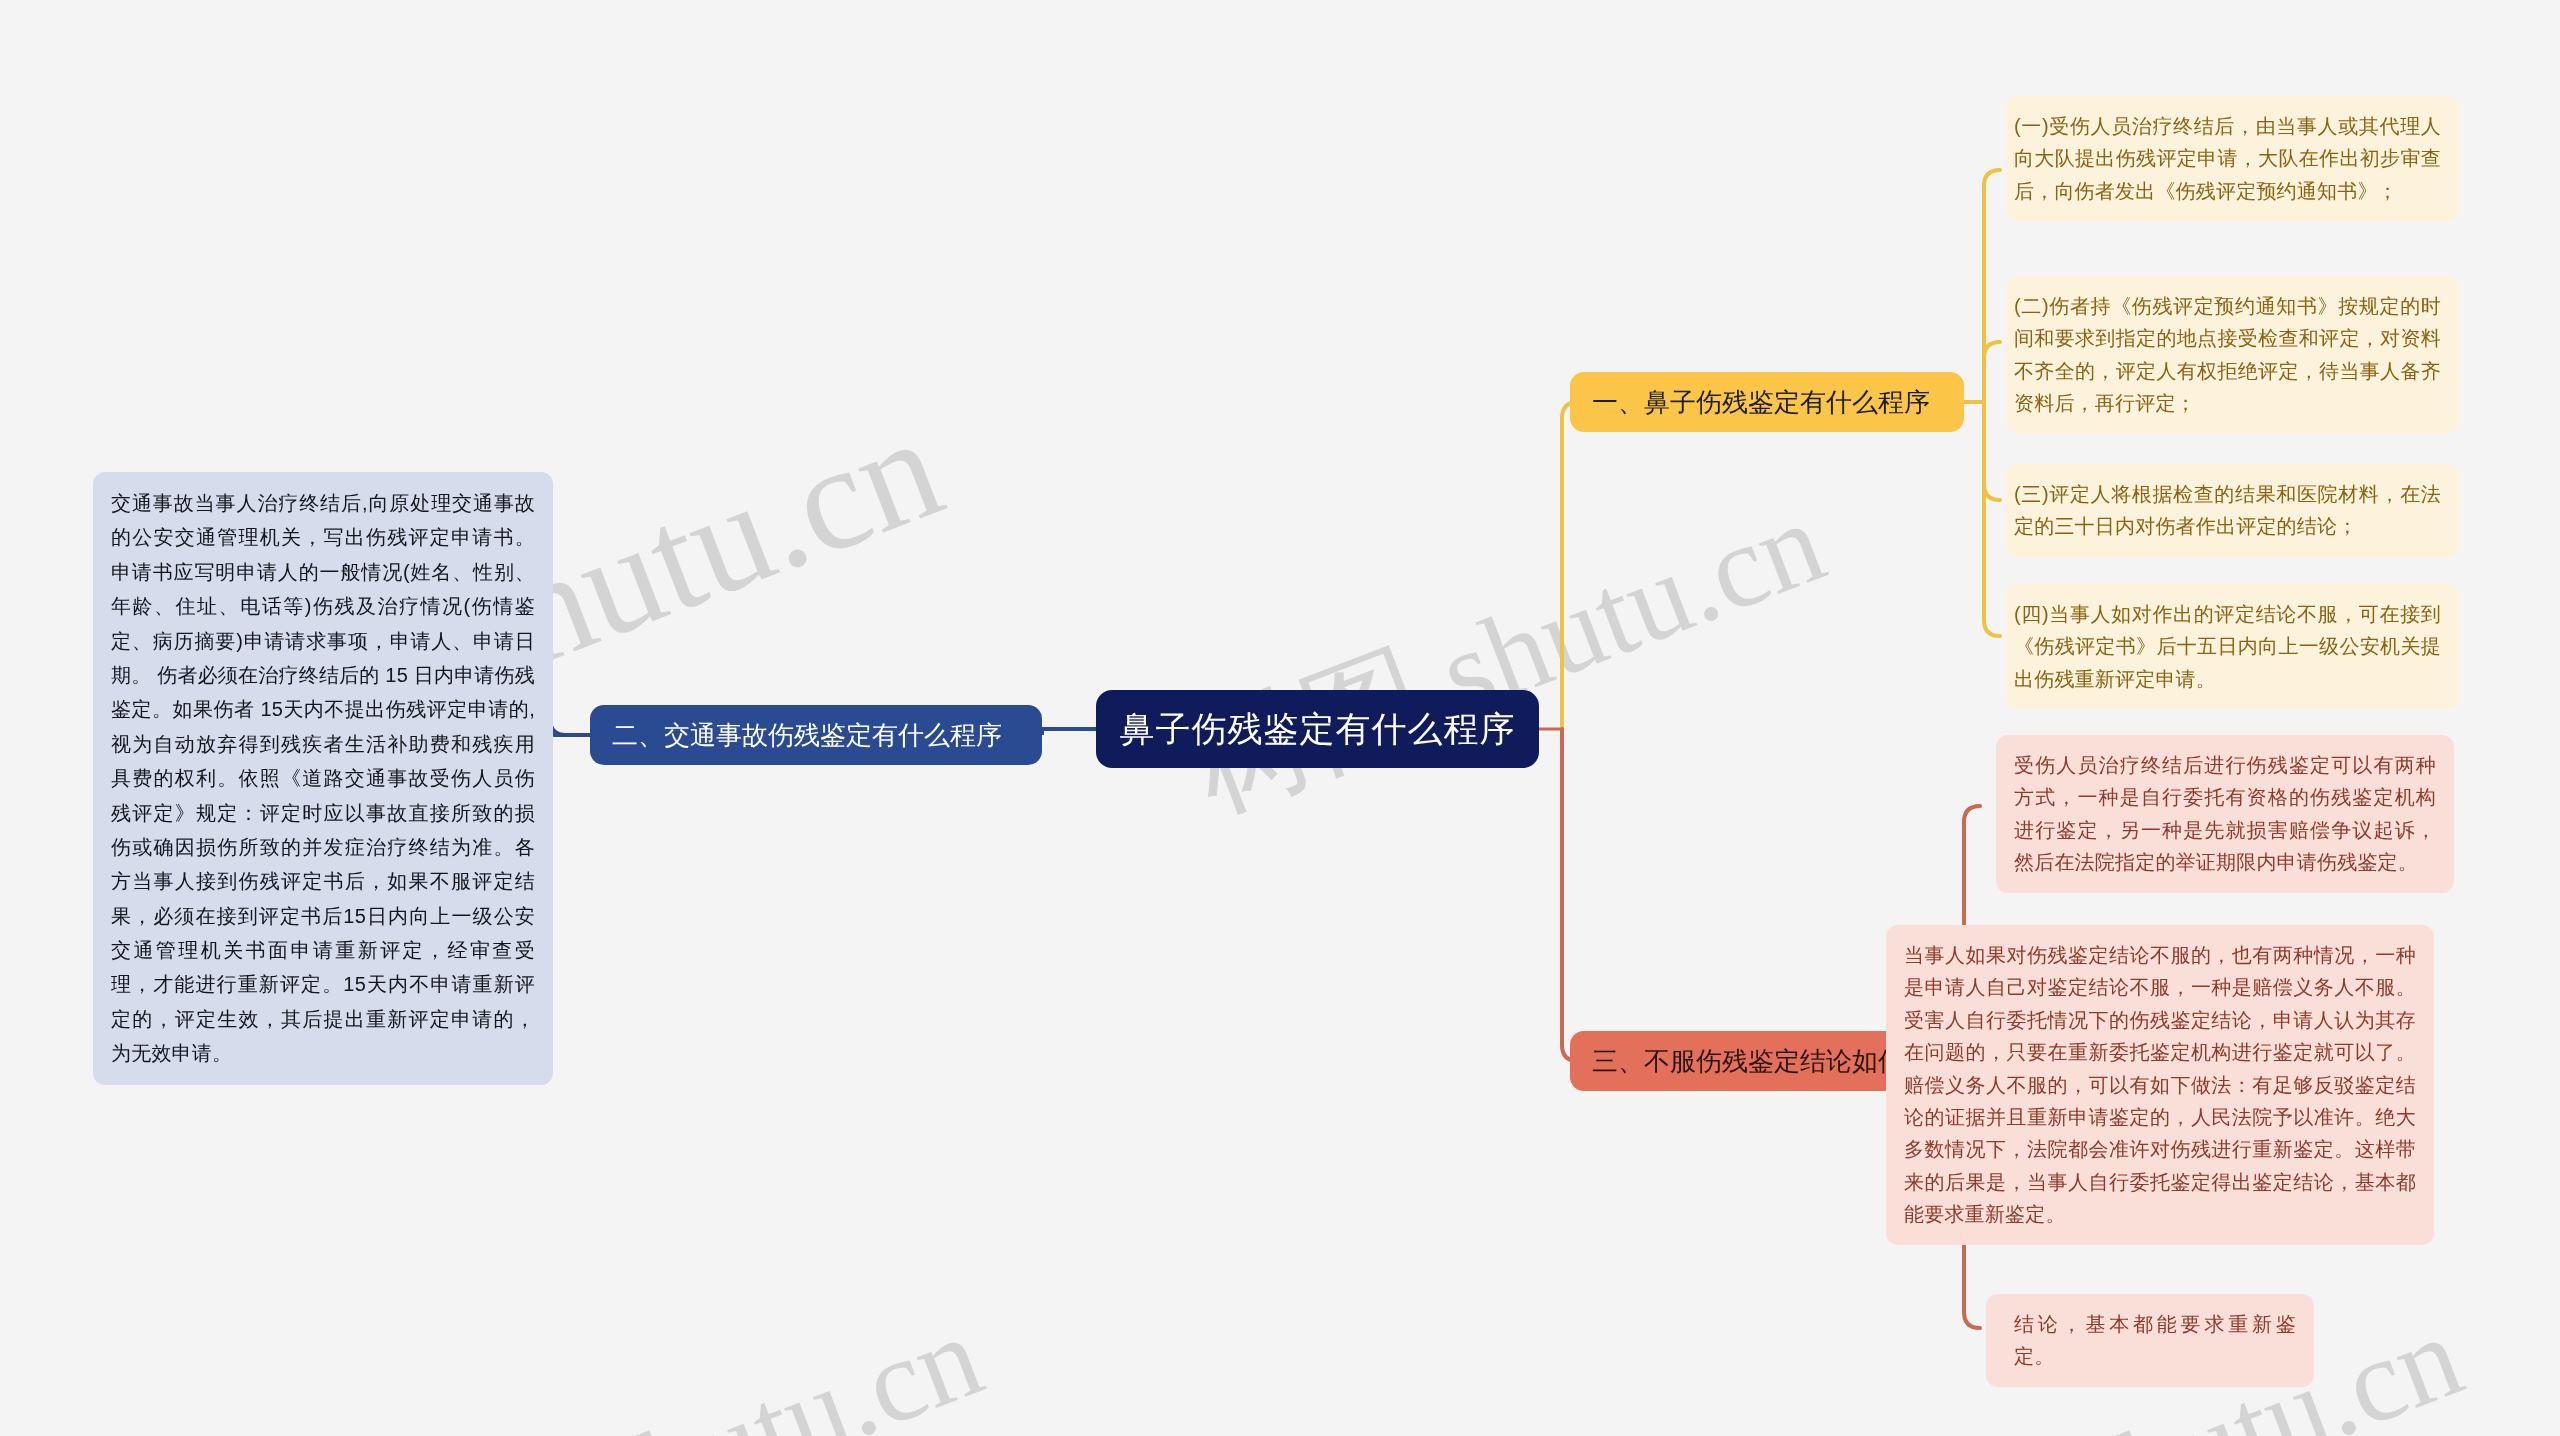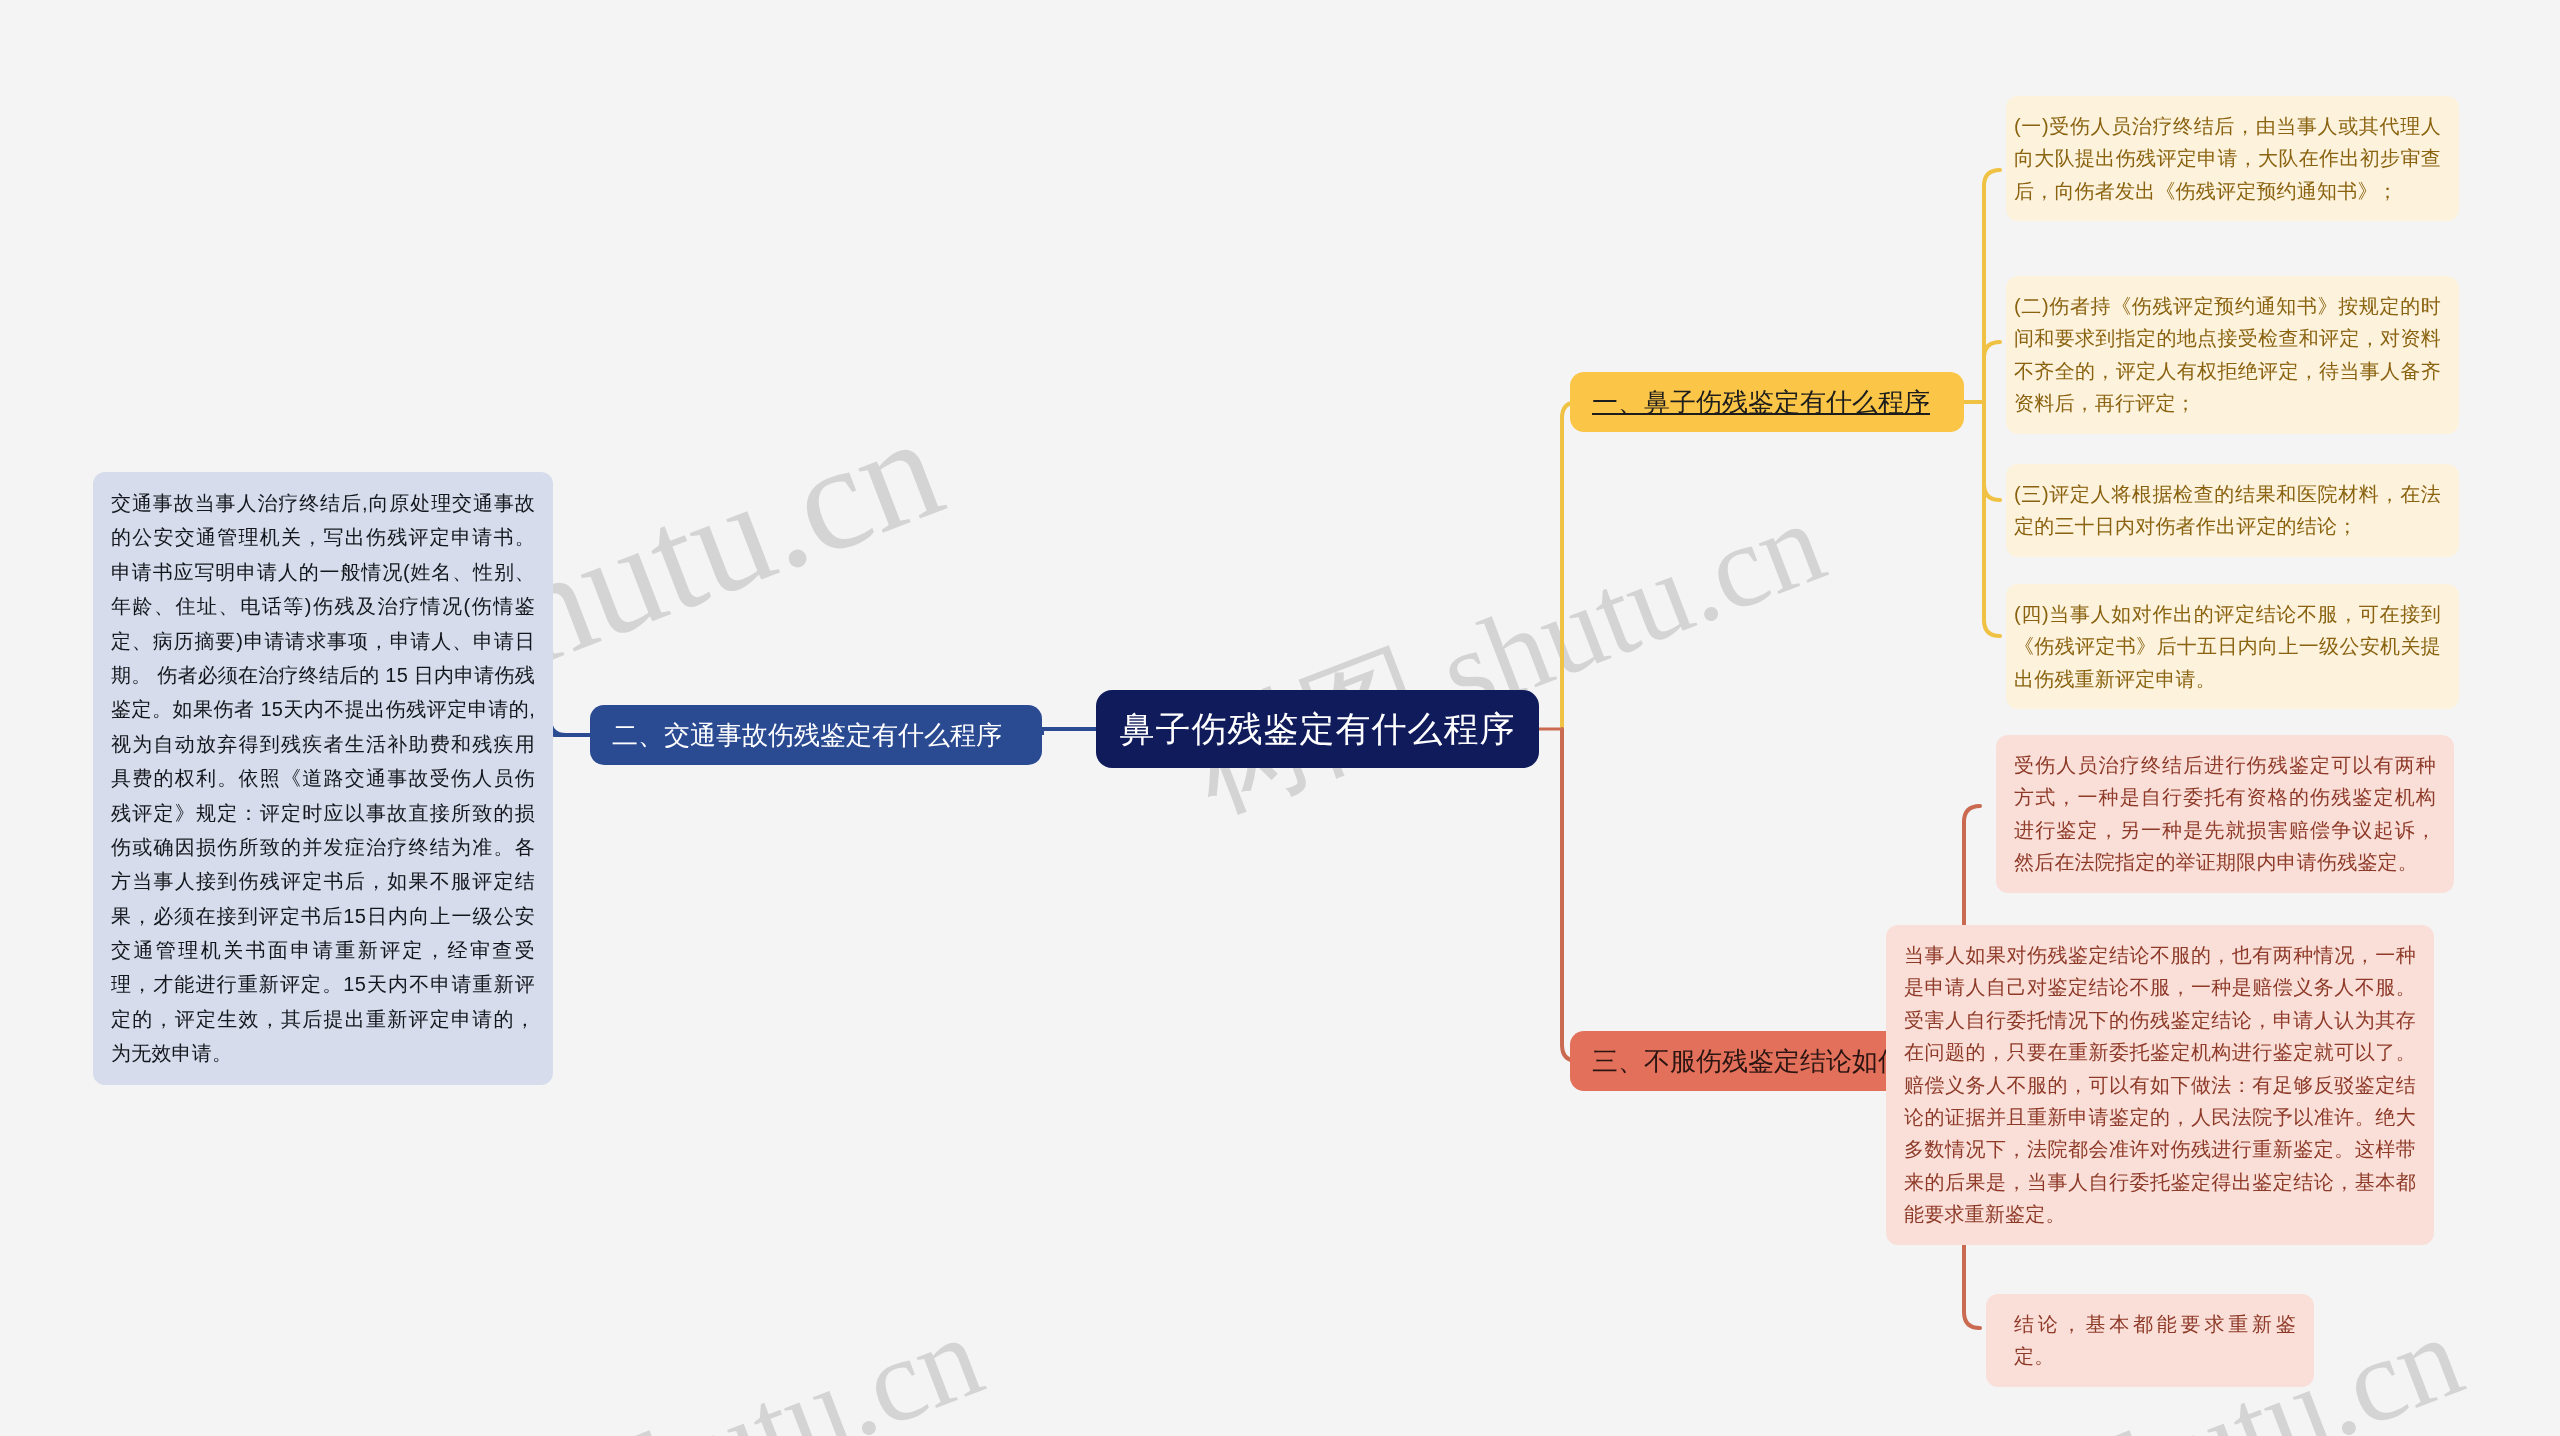--- a/index.html
+++ b/index.html
@@ -72,21 +72,20 @@
     font-size: 26px;
     padding: 0 22px;
     border-radius: 14px;
     color: #1d1d1d;
   }
   .node-b1 {
     left: 1570px;
     top: 372px;
     width: 394px;
     background: #fbc647;
-    text-decoration: underline;
   }
   .node-b2 {
     left: 590px;
     top: 705px;
     width: 452px;
     background: #2a4a92;
     color: #ffffff;
   }
   .node-b3 {
     left: 1570px;

